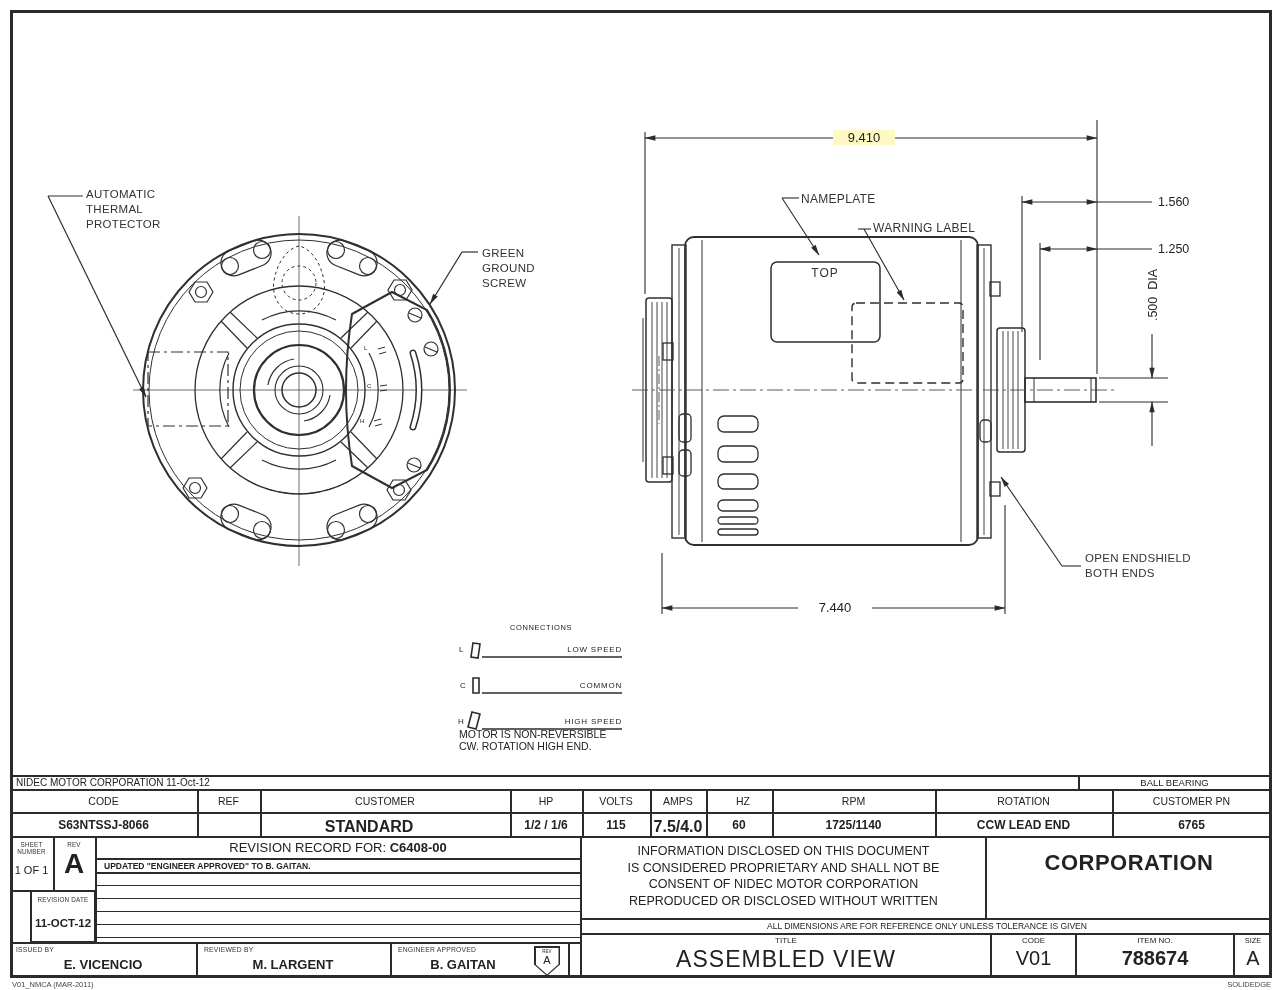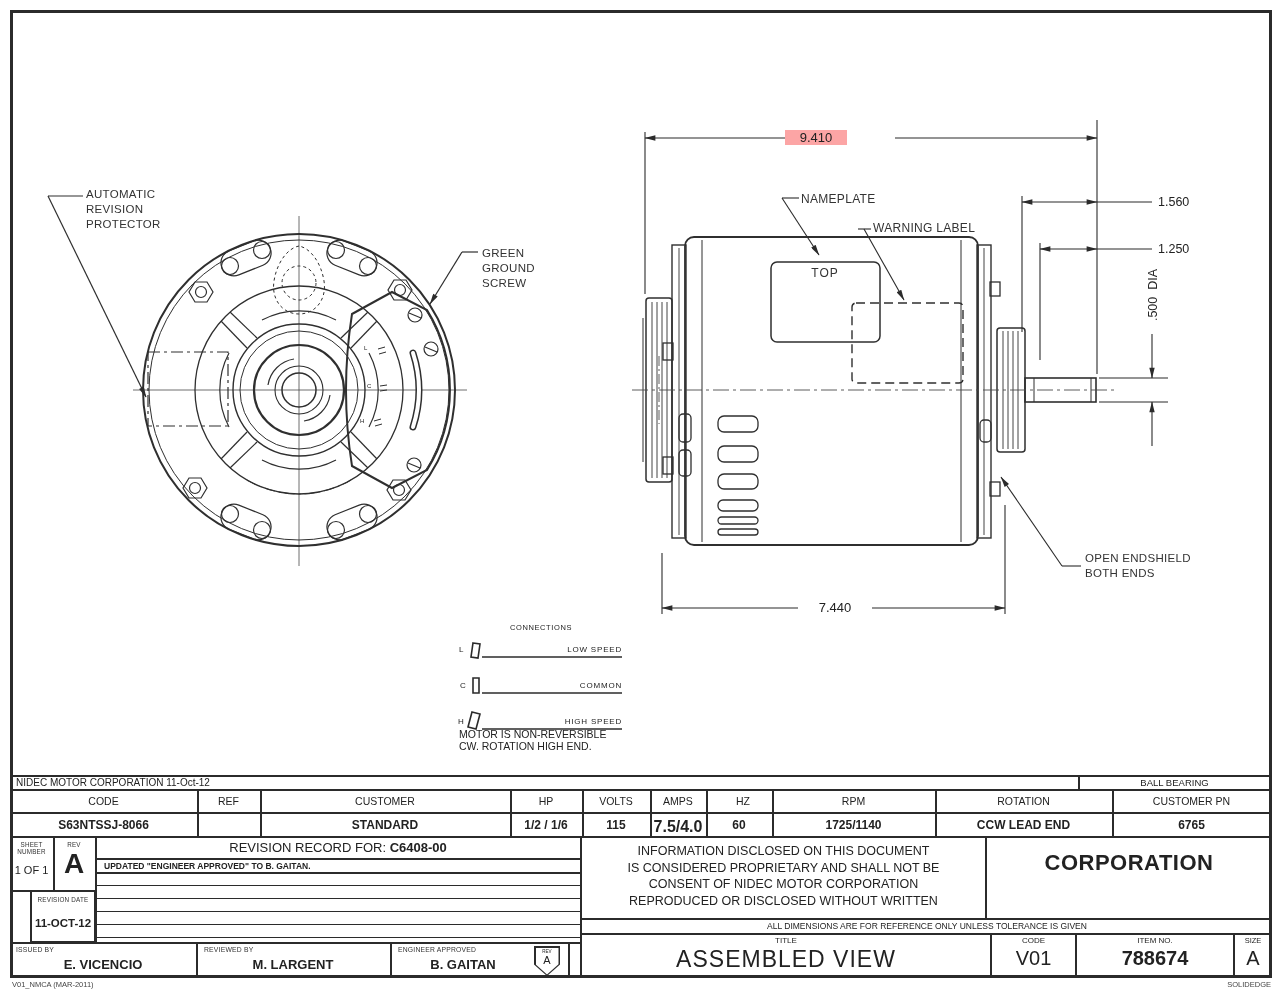--- a/index.html
+++ b/index.html
@@ -220,41 +220,41 @@
       <line x1="482" y1="657" x2="622" y2="657"></line>
       <path d="M473,678 L479,678 L479,693 L473,693 Z" stroke-width="1.6"></path>
       <line x1="482" y1="693" x2="622" y2="693"></line>
       <path d="M472,712 L480,714 L476,729 L468,727 Z" stroke-width="1.6"></path>
       <line x1="482" y1="729" x2="622" y2="729"></line>
     </g>
   </svg>
 
   <div class="lbl" style="left:86px;top:187px">
     <div>AUTOMATIC</div>
-    <div>REVISION</div>
+    <div>THERMAL</div>
     <div>PROTECTOR</div>
   </div>
   <div class="lbl" style="left:482px;top:246px">
     <div>GREEN</div>
     <div>GROUND</div>
     <div>SCREW</div>
   </div>
   <div class="abs" style="left:364px;top:345px;font-size:6px">L</div>
   <div class="abs" style="left:367px;top:383px;font-size:6px">C</div>
   <div class="abs" style="left:360px;top:418px;font-size:6px">H</div>
 
   <div class="lbl" style="left:801px;top:192px;font-size:12px">NAMEPLATE</div>
   <div class="lbl" style="left:873px;top:221px;font-size:12px">WARNING LABEL</div>
   <div class="lbl c" style="left:785px;top:266px;width:80px;font-size:12px;letter-spacing:1px">TOP</div>
   <div class="lbl" style="left:1085px;top:551px">
     <div>OPEN ENDSHIELD</div>
     <div>BOTH ENDS</div>
   </div>
 
-  <div class="dim c" style="left:785px;top:130px;width:62px;font-size:13px;background:#fca5a5">9.410</div>
+  <div class="dim c" style="left:833px;top:130px;width:62px;font-size:13px;background:#fef9c3">9.410</div>
   <div class="dim" style="left:1158px;top:195px">1.560</div>
   <div class="dim" style="left:1158px;top:242px">1.250</div>
   <div class="dim c pre" style="left:1113px;top:288px;width:80px;transform:rotate(-90deg)">.500  DIA</div>
   <div class="dim c" style="left:798px;top:600px;width:74px;font-size:13px;background:#fff">7.440</div>
 
   <div class="abs c" style="left:496px;top:623px;width:90px;font-size:7.5px;letter-spacing:.6px">CONNECTIONS</div>
   <div class="abs" style="left:459px;top:645px;font-size:8px">L</div>
   <div class="abs r" style="left:520px;top:645px;width:102px;font-size:8px;letter-spacing:.8px">LOW SPEED</div>
   <div class="abs" style="left:460px;top:681px;font-size:8px">C</div>
   <div class="abs r" style="left:520px;top:681px;width:102px;font-size:8px;letter-spacing:.8px">COMMON</div>
@@ -312,21 +312,21 @@
   <div class="abs c" style="left:510px;top:795px;width:72px;font-size:10.5px">HP</div>
   <div class="abs c" style="left:582px;top:795px;width:68px;font-size:10.5px">VOLTS</div>
   <div class="abs c" style="left:650px;top:795px;width:56px;font-size:10.5px">AMPS</div>
   <div class="abs c" style="left:706px;top:795px;width:74px;font-size:10.5px">HZ</div>
   <div class="abs c" style="left:772px;top:795px;width:163px;font-size:10.5px">RPM</div>
   <div class="abs c" style="left:935px;top:795px;width:177px;font-size:10.5px">ROTATION</div>
   <div class="abs c" style="left:1112px;top:795px;width:159px;font-size:10.5px">CUSTOMER PN</div>
 
   <div class="abs c b" style="left:10px;top:818px;width:187px;font-size:12px">S63NTSSJ-8066</div>
   <div class="abs c b" style="left:197px;top:818px;width:63px;font-size:12px"></div>
-  <div class="abs c b" style="left:260px;top:818px;width:250px;font-size:12px">STANDARD</div>
+  <div class="abs c b" style="left:244px;top:818px;width:250px;font-size:16px">STANDARD</div>
   <div class="abs c b" style="left:510px;top:818px;width:72px;font-size:12px">1/2 / 1/6</div>
   <div class="abs c b" style="left:582px;top:818px;width:68px;font-size:12px">115</div>
   <div class="abs c b" style="left:650px;top:818px;width:56px;font-size:16px">7.5/4.0</div>
   <div class="abs c b" style="left:706px;top:818px;width:66px;font-size:12px">60</div>
   <div class="abs c b" style="left:772px;top:818px;width:163px;font-size:12px">1725/1140</div>
   <div class="abs c b" style="left:935px;top:818px;width:177px;font-size:12px">CCW LEAD END</div>
   <div class="abs c b" style="left:1112px;top:818px;width:159px;font-size:12px">6765</div>
 
   <div class="abs c tiny" style="left:10px;top:841px;width:43px">
     <div>SHEET</div>

